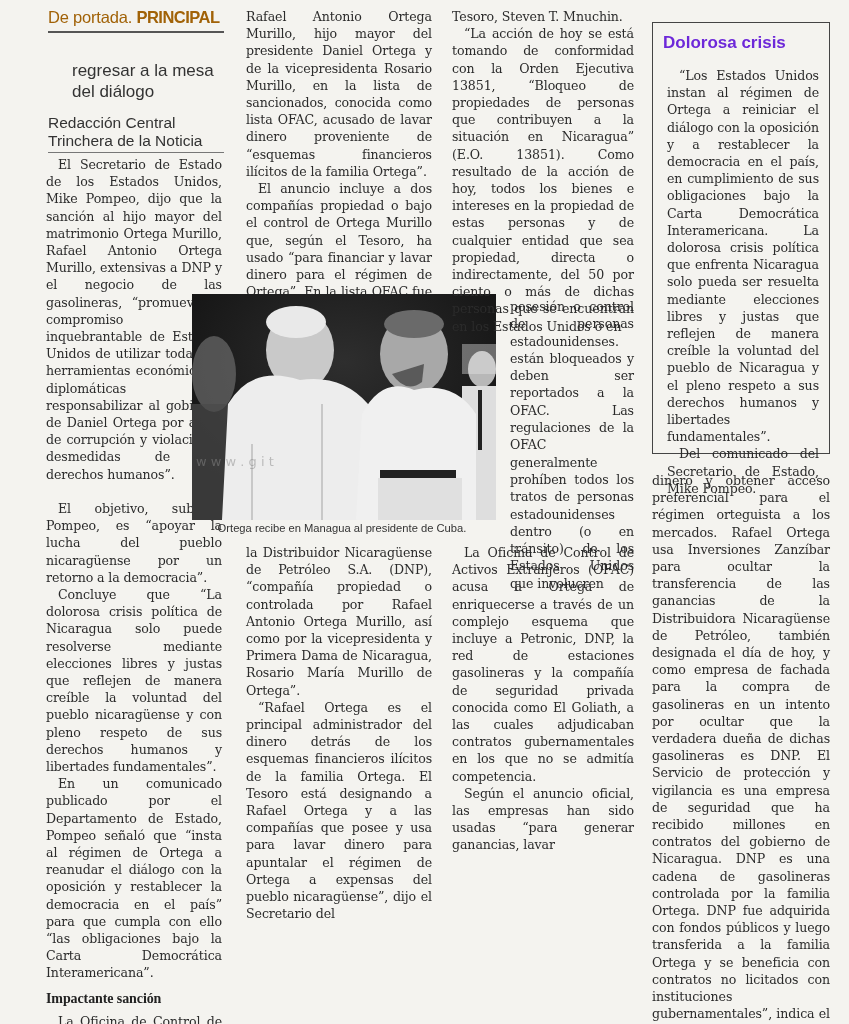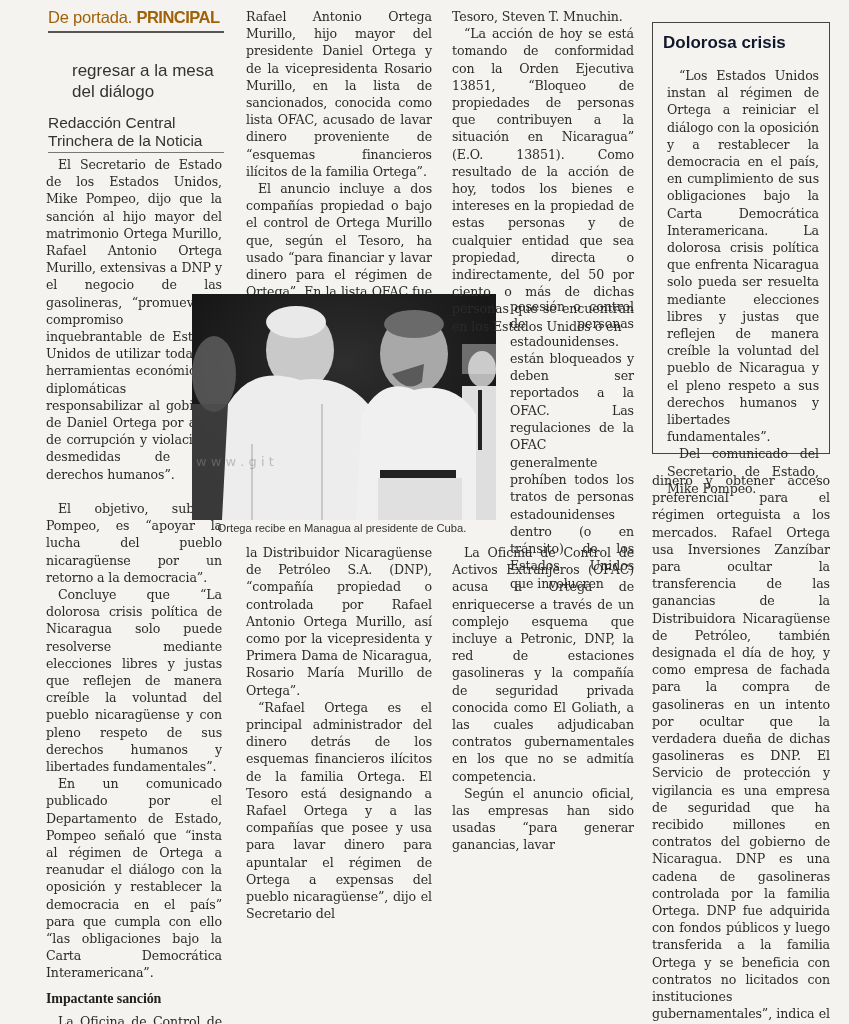--- a/index.html
+++ b/index.html
@@ -42,21 +42,21 @@
   .caption {
     left:192px; top:522px; width:300px;
     font-family:Liberation Sans, sans-serif; font-size:11.2px; color:#333;text-align:center;
   }
   .box {
     left:652px; top:22px; width:176px; height:430px;
     border:1.5px solid #444; padding:0;
   }
   .box-title {
     font-family:"Liberation Sans", sans-serif; font-weight:bold; font-size:17px;
-    color:#0f172a; margin:10px 0 18px 10px;
+    color:#6d28d9; margin:10px 0 18px 10px;
   }
   .box .col { position:absolute; left:14px; top:44px; width:152px; }
 </style>
 </head>
 <body>
 
 <div class="abs section-label">
   <span>De portada.</span>
   <b>PRINCIPAL</b>
 </div>

